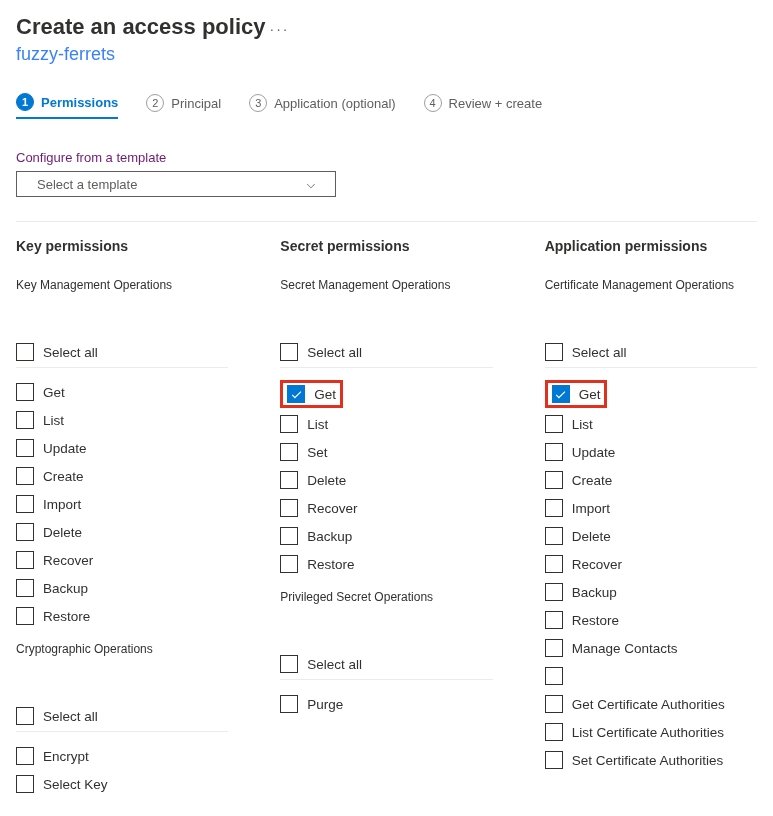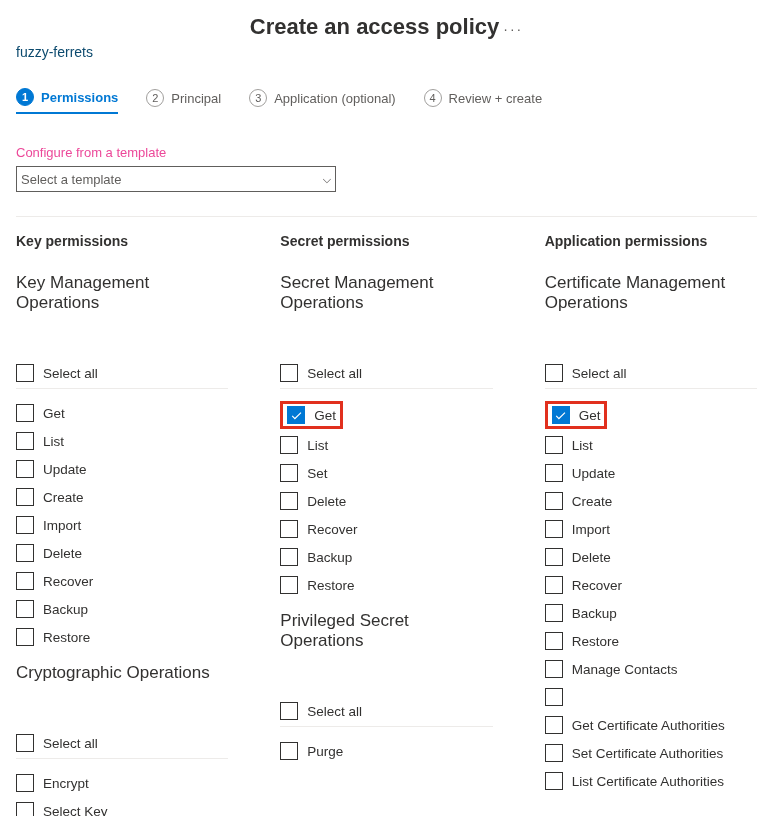--- a/index.html
+++ b/index.html
@@ -3,50 +3,50 @@
   <meta charset="utf-8">
   <style>
     * { box-sizing: border-box; margin: 0; padding: 0; }
     body {
       font-family: "Segoe UI", -apple-system, sans-serif;
       font-size: 13px;
       color: #323130;
       padding: 14px 16px 20px;
       width: 773px;
     }
-    .header-row { display: flex; align-items: center; gap: 4px; justify-content: center; }
+    .header-row { display: flex; align-items: center; gap: 4px; }
     .page-title { font-size: 22px; font-weight: 600; }
     .more-dots { color: #605e5c; letter-spacing: 2px; font-size: 14px; cursor: pointer; padding-top:4px;}
-    .subtitle { color: #0c4a6e; font-size: 14px; margin-top: 4px; }
+    .subtitle { color: #3b82f6; font-size: 18px; margin-top: 4px; }
     .tabs { display: flex; gap: 28px; margin-top: 28px; border-bottom: 1px solid transparent; }
     .tab { display: flex; align-items: center; gap: 7px; color: #605e5c; padding-bottom: 6px; cursor: pointer; }
     .tab-num {
       width: 18px; height: 18px; border-radius: 50%;
       border: 1px solid #a19f9d; color: #605e5c;
       display: inline-flex; align-items: center; justify-content: center;
       font-size: 11px;
       line-height:1;
     }
     .tab.active { color: #0078d4; font-weight: 600; border-bottom: 2px solid #0078d4; }
     .tab.active .tab-num { background: #0078d4; border-color: #0078d4; color: #fff; }
     .template-block { margin-top: 30px; }
-    .template-label { color: #ec4899; margin-bottom: 6px; font-size:13px;}
+    .template-label { color: #701a75; margin-bottom: 6px; font-size:13px;}
     .template-select {
       width: 320px; height: 26px;
       border: 1px solid #605e5c; background: #fff;
       display: flex; align-items: center; justify-content: space-between;
-      padding: 0 4px; color: #605e5c; cursor: pointer;
+      padding: 0 20px; color: #605e5c; cursor: pointer;
       font-size:13px;
     }
     .chev { font-size: 11px; color: #605e5c; }
     .divider { border: none; border-top: 1px solid #edebe9; margin: 24px 0 16px; }
     .cols { display: flex; gap: 52px; }
     .col { flex: 1; min-width: 0; }
     .col-title { font-weight: 700; font-size: 14px; margin-bottom: 24px; }
-    .group-title { font-size: 17px; color: #323130; margin-top: 12px; margin-bottom: 6px; }
+    .group-title { font-size: 12px; color: #323130; margin-top: 12px; margin-bottom: 6px; }
     .cb-row { display: flex; align-items: center; gap: 9px; height: 28px; }
     .cb-row.sep { border-bottom: 1px solid #edebe9; padding-bottom: 3px; margin-bottom: 10px; margin-top: 48px; }
     .cb {
       width: 18px; height: 18px; border: 1px solid #323130;
       display: inline-flex; align-items: center; justify-content: center;
       cursor: pointer; background:#fff;
     }
     .cb.checked { background: #0078d4; border-color: #0078d4; color: #fff; }
     .cb.checked svg { display: block; }
     .cb svg { display: none; width: 13px; height: 13px; }
@@ -272,25 +272,25 @@
       </div>
       <div class="cb-row">
         <span class="cb"></span>
       </div>
       <div class="cb-row">
         <span class="cb"></span>
         <span class="cb-label">Get Certificate Authorities</span>
       </div>
       <div class="cb-row">
         <span class="cb"></span>
+        <span class="cb-label">List Certificate Authorities</span>
+      </div>
+      <div class="cb-row">
+        <span class="cb"></span>
         <span class="cb-label">Set Certificate Authorities</span>
-      </div>
-      <div class="cb-row">
-        <span class="cb"></span>
-        <span class="cb-label">List Certificate Authorities</span>
       </div>
     </div>
   </div>
 
 <div class="footer">
   <button class="btn-prev">Previous</button>
   <span class="btn-next-wrap">
     <button class="btn-next">Next</button>
   </span>
 </div>

